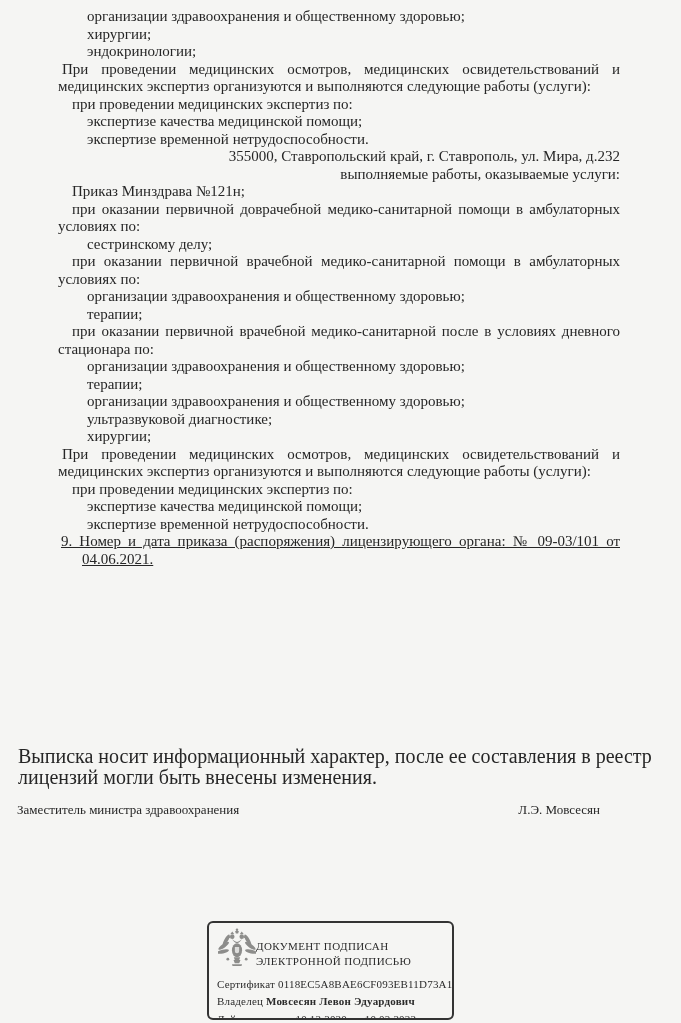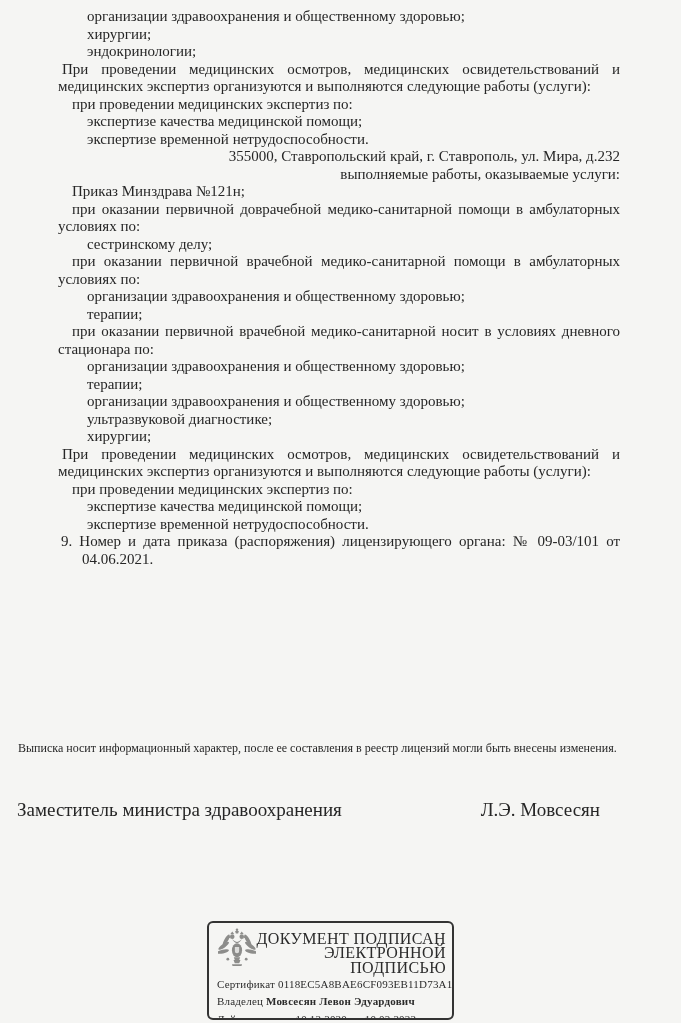--- a/index.html
+++ b/index.html
@@ -20,45 +20,45 @@
     width: 562px;
     font-size: 15px;
     line-height: 17.5px;
     text-align: justify;
   }
   .doc-body p.line { margin: 0; }
   .doc-body .item     { padding-left: 29px; text-align: left; }
   .doc-body .sub      { text-indent: 14px; }
   .doc-body .para     { text-indent: 4px; }
   .doc-body .plain    { text-indent: 0; text-align: right; }
-  .doc-body .numbered { padding-left: 24px; text-indent: -21px; }
+  .doc-body .numbered { padding-left: 24px; text-indent: -21px; text-decoration: underline; }
   .doc-body .gap      { margin-top: 16px; }
   .doc-body .gap-sm   { margin-top: 13px; }
 
   
   .note {
     position: absolute;
     left: 18px;
     top: 726px;
     width: 648px;
-    font-size: 12px;
+    font-size: 20px;
     line-height: 20.5px;
     text-align: left;
   }
 
   
   .signature-row {
     position: absolute;
     left: 17px;
     top: 800px;
     width: 583px;
     display: flex;
     justify-content: space-between;
     align-items: baseline;
-    font-size: 19px;
+    font-size: 13px;
     line-height: 19px;
   }
 
   
   .stamp {
     position: absolute;
     left: 207px;
     top: 921px;
     width: 247px;
     height: 99px;
@@ -70,22 +70,22 @@
   }
   .stamp-head {
     display: flex;
     align-items: center;
     padding: 5px 6px 0 9px;
     height: 45px;
   }
   .eagle { flex: 0 0 auto; }
   .stamp-title {
     flex: 1 1 auto;
-    text-align: right;
-    font-size: 16px;
+    text-align: left;
+    font-size: 11px;
     line-height: 14.5px;
     letter-spacing: 0.4px;
     padding-top: 6px;
   }
   .stamp-info {
     padding: 3px 0 0 8px;
     font-size: 11px;
     line-height: 17.3px;
   }
   .info-line { white-space: nowrap; overflow: hidden; letter-spacing: 0.2px; }
@@ -105,21 +105,21 @@
       <p class="line item">экспертизе качества медицинской помощи;</p>
       <p class="line item">экспертизе временной нетрудоспособности.</p>
       <p class="line plain gap">355000, Ставропольский край, г. Ставрополь, ул. Мира, д.232</p>
       <p class="line plain">выполняемые работы, оказываемые услуги:</p>
       <p class="line sub">Приказ Минздрава №121н;</p>
       <p class="line sub">при оказании первичной доврачебной медико-санитарной помощи в амбулаторных условиях по:</p>
       <p class="line item">сестринскому делу;</p>
       <p class="line sub">при оказании первичной врачебной медико-санитарной помощи в амбулаторных условиях по:</p>
       <p class="line item">организации здравоохранения и общественному здоровью;</p>
       <p class="line item">терапии;</p>
-      <p class="line sub">при оказании первичной врачебной медико-санитарной носит в условиях дневного стационара по:</p>
+      <p class="line sub">при оказании первичной врачебной медико-санитарной после в условиях дневного стационара по:</p>
       <p class="line item">организации здравоохранения и общественному здоровью;</p>
       <p class="line item">терапии;</p>
       <p class="line item">организации здравоохранения и общественному здоровью;</p>
       <p class="line item">ультразвуковой диагностике;</p>
       <p class="line item">хирургии;</p>
       <p class="line para">При проведении медицинских осмотров, медицинских освидетельствований и медицинских экспертиз организуются и выполняются следующие работы (услуги):</p>
       <p class="line sub">при проведении медицинских экспертиз по:</p>
       <p class="line item">экспертизе качества медицинской помощи;</p>
       <p class="line item">экспертизе временной нетрудоспособности.</p>
       <p class="line numbered gap-sm">9. Номер и дата приказа (распоряжения) лицензирующего органа: № 09-03/101 от 04.06.2021.</p>

